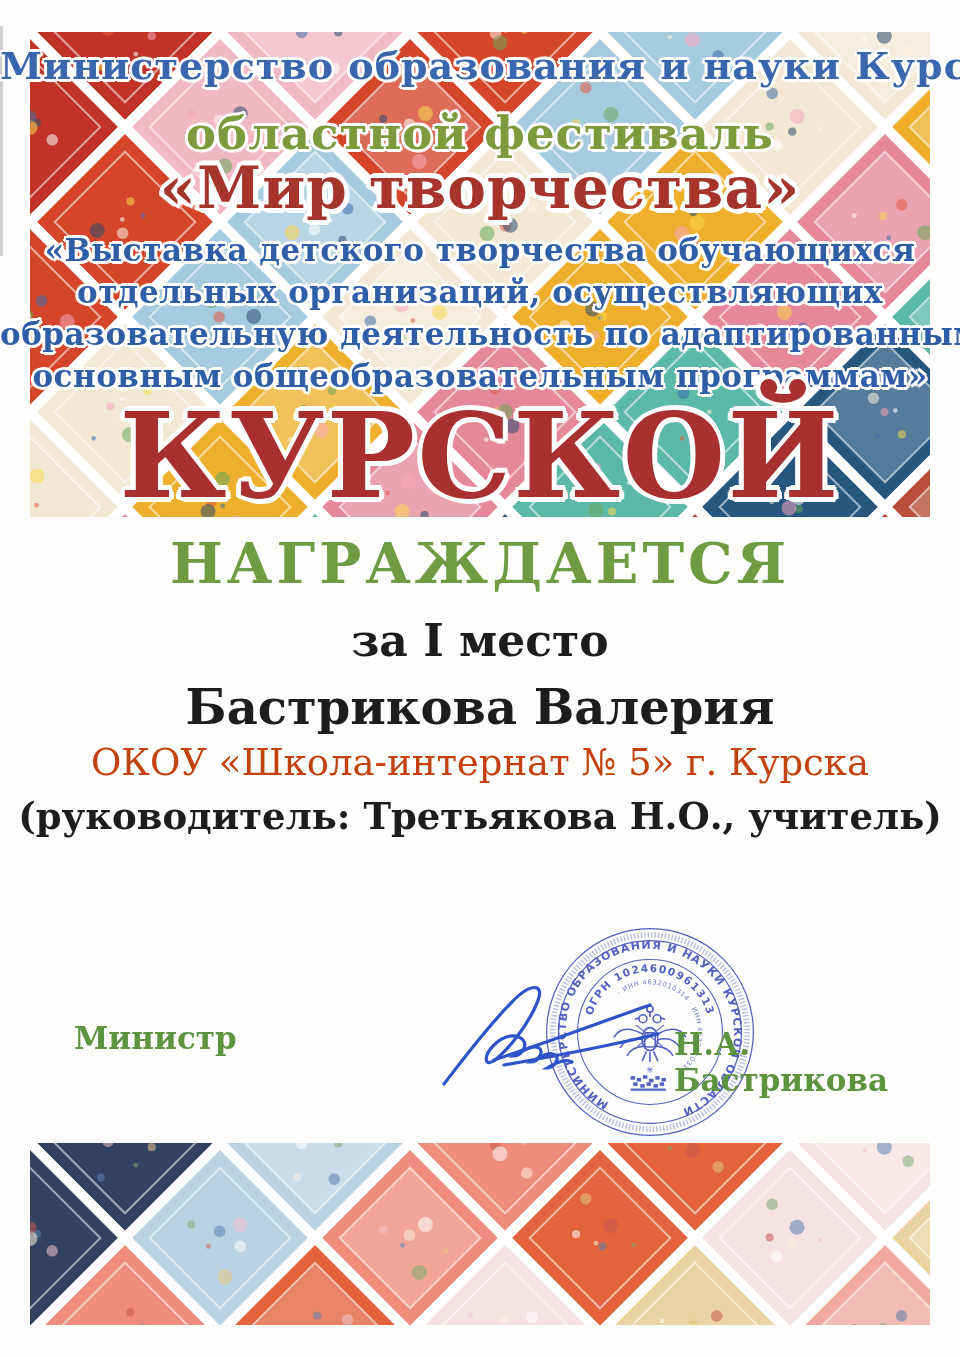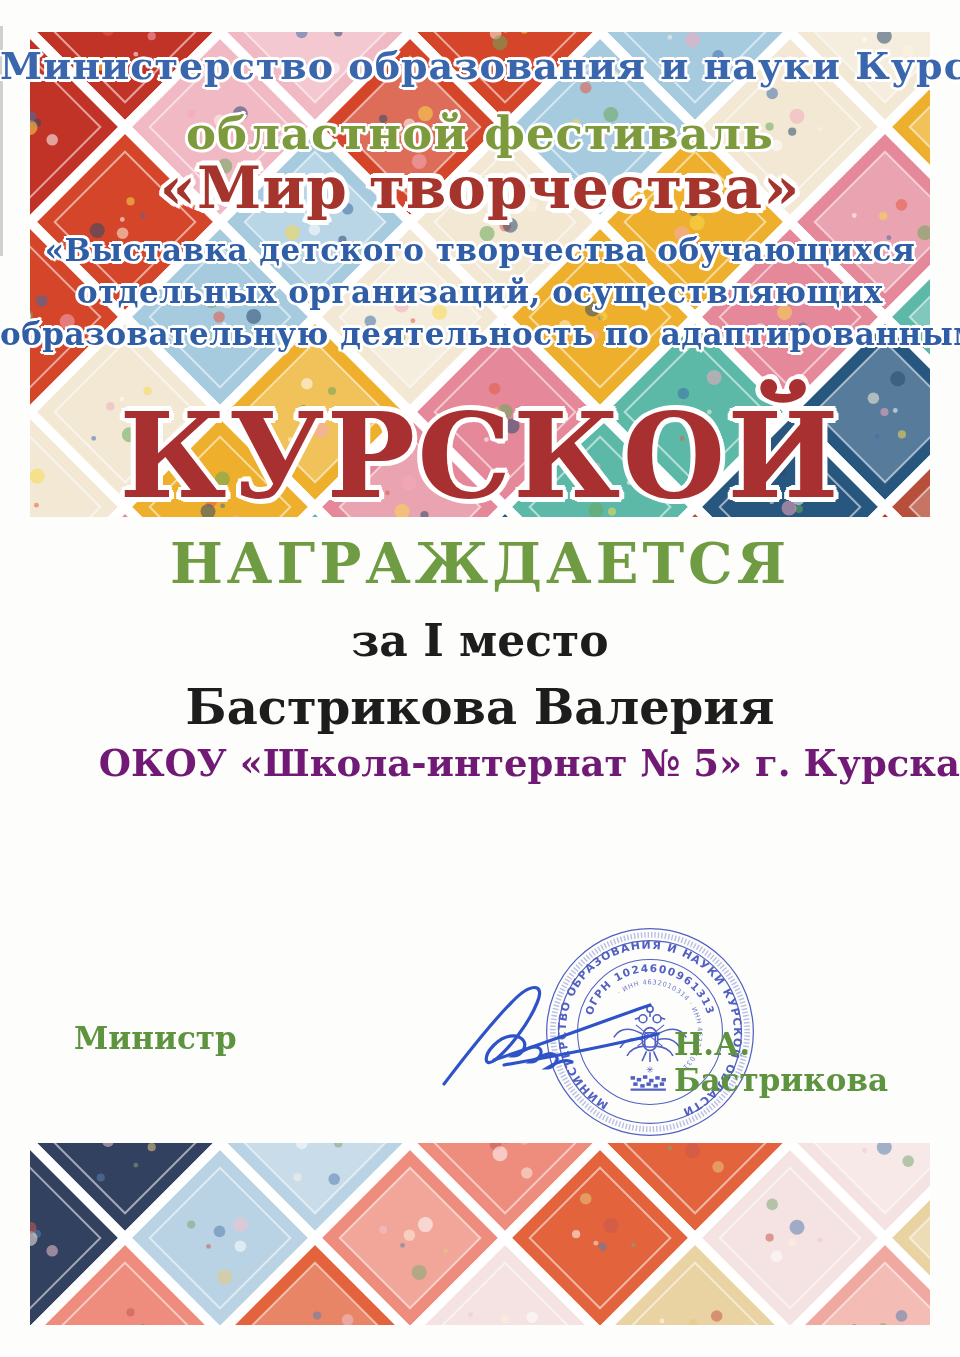--- a/index.html
+++ b/index.html
@@ -22,21 +22,21 @@
        5px 2px 0 #fff,-5px 2px 0 #fff,2px 5px 0 #fff,2px -5px 0 #fff;}
   .t-ministry{top:46px; font-size:38px; font-weight:bold; color:#3a66ae; letter-spacing:1px;}
   .t-festival{top:110px; font-size:45px; font-weight:bold; color:#7d9b3c; letter-spacing:1px;text-align:center;}
   .t-mir{top:158px; font-size:58px; font-weight:bold; color:#a5342c; letter-spacing:1px;}
   .t-exh{font-size:31px; font-weight:bold; color:#2f5ea7; letter-spacing:0.5px;}
   .t-exh1{top:234px;} .t-exh2{top:276px;} .t-exh3{top:318px;} .t-exh4{top:360px;}
   .t-diploma{top:394px; font-size:118px; font-weight:bold; color:#a93030; letter-spacing:2px;}
   .t-awarded{top:534px; font-size:56px; font-weight:bold; color:#6f9c42; letter-spacing:4px;}
   .t-place{top:618px; font-size:44px; font-weight:bold; color:#1d1d1d;}
   .t-name{top:682px; font-size:48px; font-weight:bold; color:#1d1d1d;}
-  .t-school{top:744px; font-size:37px; font-weight:bold; color:#701a75;text-align:right;}
+  .t-school{top:744px; font-size:37px; font-weight:normal; color:#c2410c;}
   .t-superv{top:797px; font-size:37px; font-weight:bold; color:#1d1d1d;}
   .t-minister{position:absolute; left:74px; top:1020px; font-size:31px; font-weight:bold; color:#5e9340;}
   .t-mname{position:absolute; left:674px; top:1026px; font-size:31px; font-weight:bold; color:#5e9340; z-index:6;}
   .t-city{top:1086px; font-size:31px; font-weight:bold; color:#5e9340;}
   .stamp{position:absolute; left:544px; top:926px; width:212px; height:212px; z-index:3; opacity:0.92;}
   .sig{position:absolute; left:436px; top:972px; width:260px; height:122px; z-index:5;}
   .scan-edge{position:absolute; left:0; top:26px; width:3px; height:230px; background:#9a9a96; opacity:0.45;}
   .stamp text{fill:#4353bd; font-family:"DejaVu Sans","Liberation Sans",sans-serif;}
   .stamp .ln{stroke:#4353bd; fill:none;}
 </style>
@@ -435,26 +435,28 @@
         <circle cx="874.1" cy="558.5" r="4.1" fill="#f4a9bb" opacity="0.55"></circle>
       </svg>
     </div>
 
   <div class="ctr ow t-ministry">Министерство образования и науки Курской области</div>
   <div class="ctr ow t-festival">областной фестиваль</div>
   <div class="ctr ow-strong t-mir">«Мир творчества»</div>
   <div class="ctr ow t-exh t-exh1">«Выставка детского творчества обучающихся</div>
   <div class="ctr ow t-exh t-exh2">отдельных организаций, осуществляющих</div>
   <div class="ctr ow t-exh t-exh3">образовательную деятельность по адаптированным</div>
+  <div class="ctr ow t-exh t-exh4">основным общеобразовательным программам»</div>
   <div class="ctr ow-strong t-diploma">КУРСКОЙ</div>
 
   <div class="ctr t-awarded">НАГРАЖДАЕТСЯ</div>
   <div class="ctr t-place">за I место</div>
   <div class="ctr t-name">Бастрикова Валерия</div>
   <div class="ctr t-school">ОКОУ «Школа-интернат № 5» г. Курска</div>
+  <div class="ctr t-superv">(руководитель: Третьякова Н.О., учитель)</div>
 
   <div class="t-minister">Министр</div>
   <div class="t-mname">Н.А. Бастрикова</div>
 
   <svg class="stamp" viewBox="0 0 240 240">
     <circle class="ln" cx="120" cy="120" r="117" stroke-width="1.4"></circle>
     <circle class="ln" cx="120" cy="120" r="103.5" stroke-width="1.4"></circle>
     <circle class="ln" cx="120" cy="120" r="110" stroke-width="6.5" stroke-dasharray="1.6 2.3" opacity="0.4"></circle>
     <circle class="ln" cx="120" cy="120" r="82" stroke-width="1.2"></circle>
     <defs>

